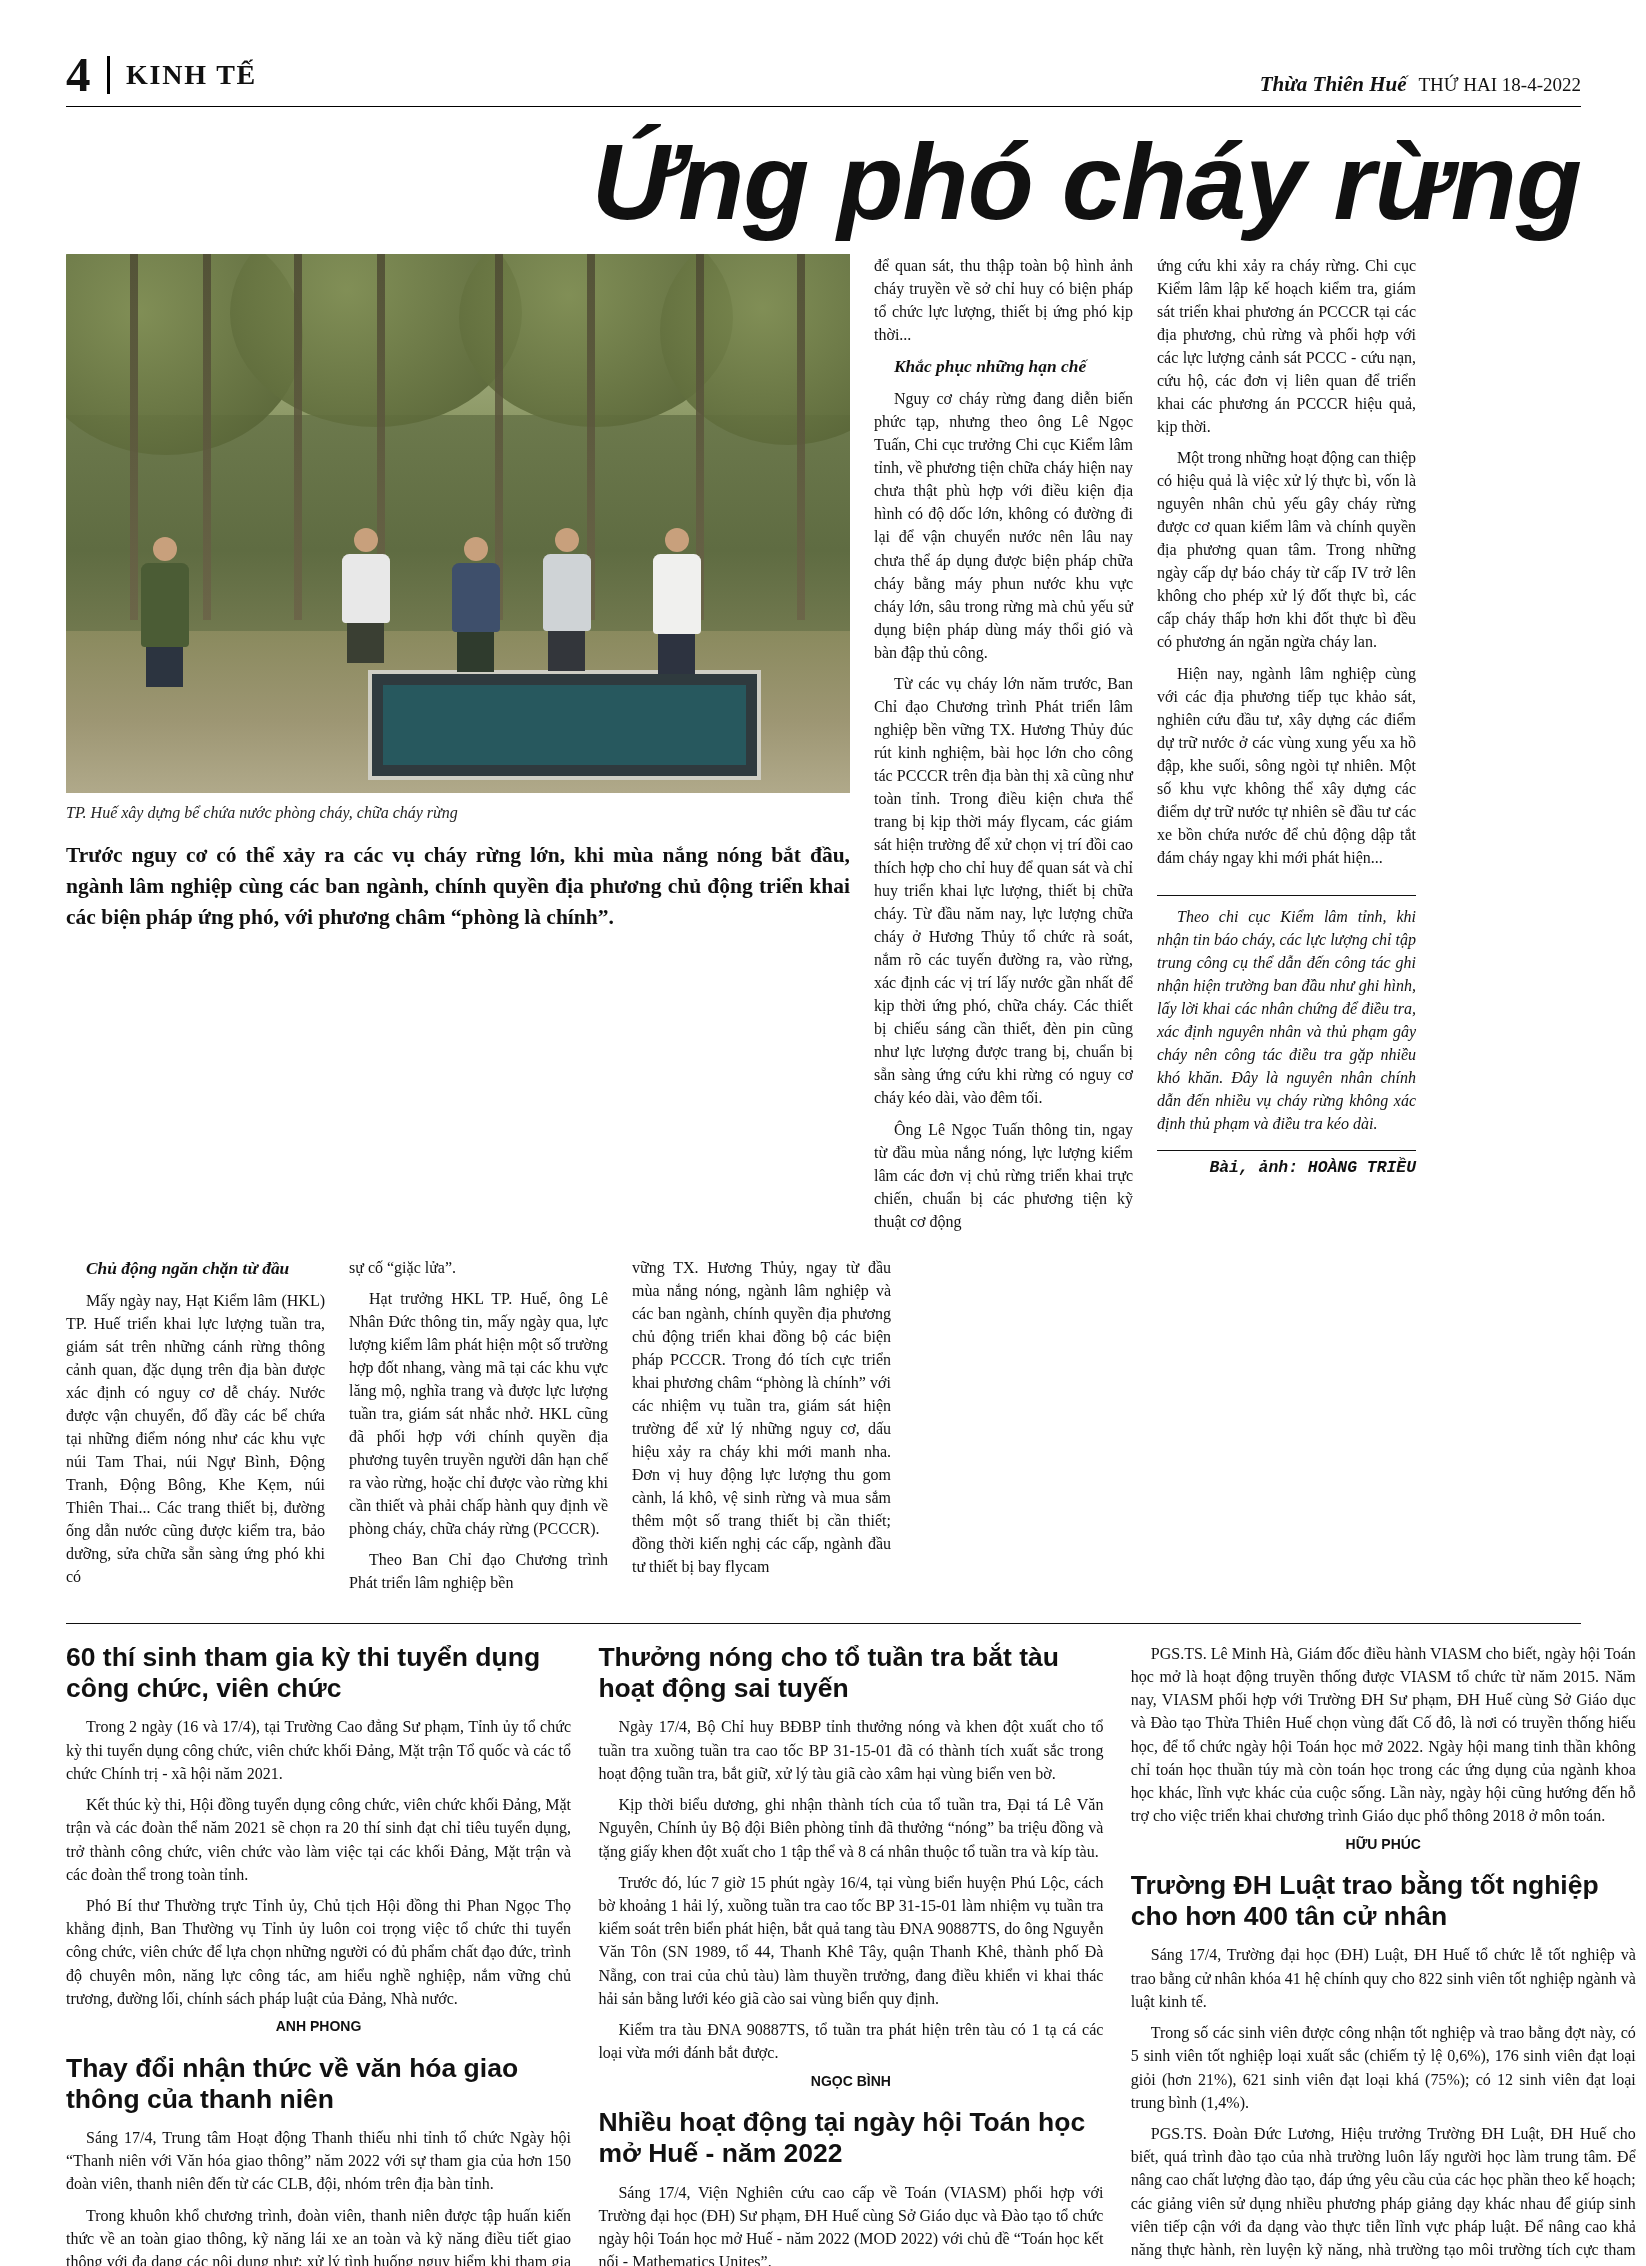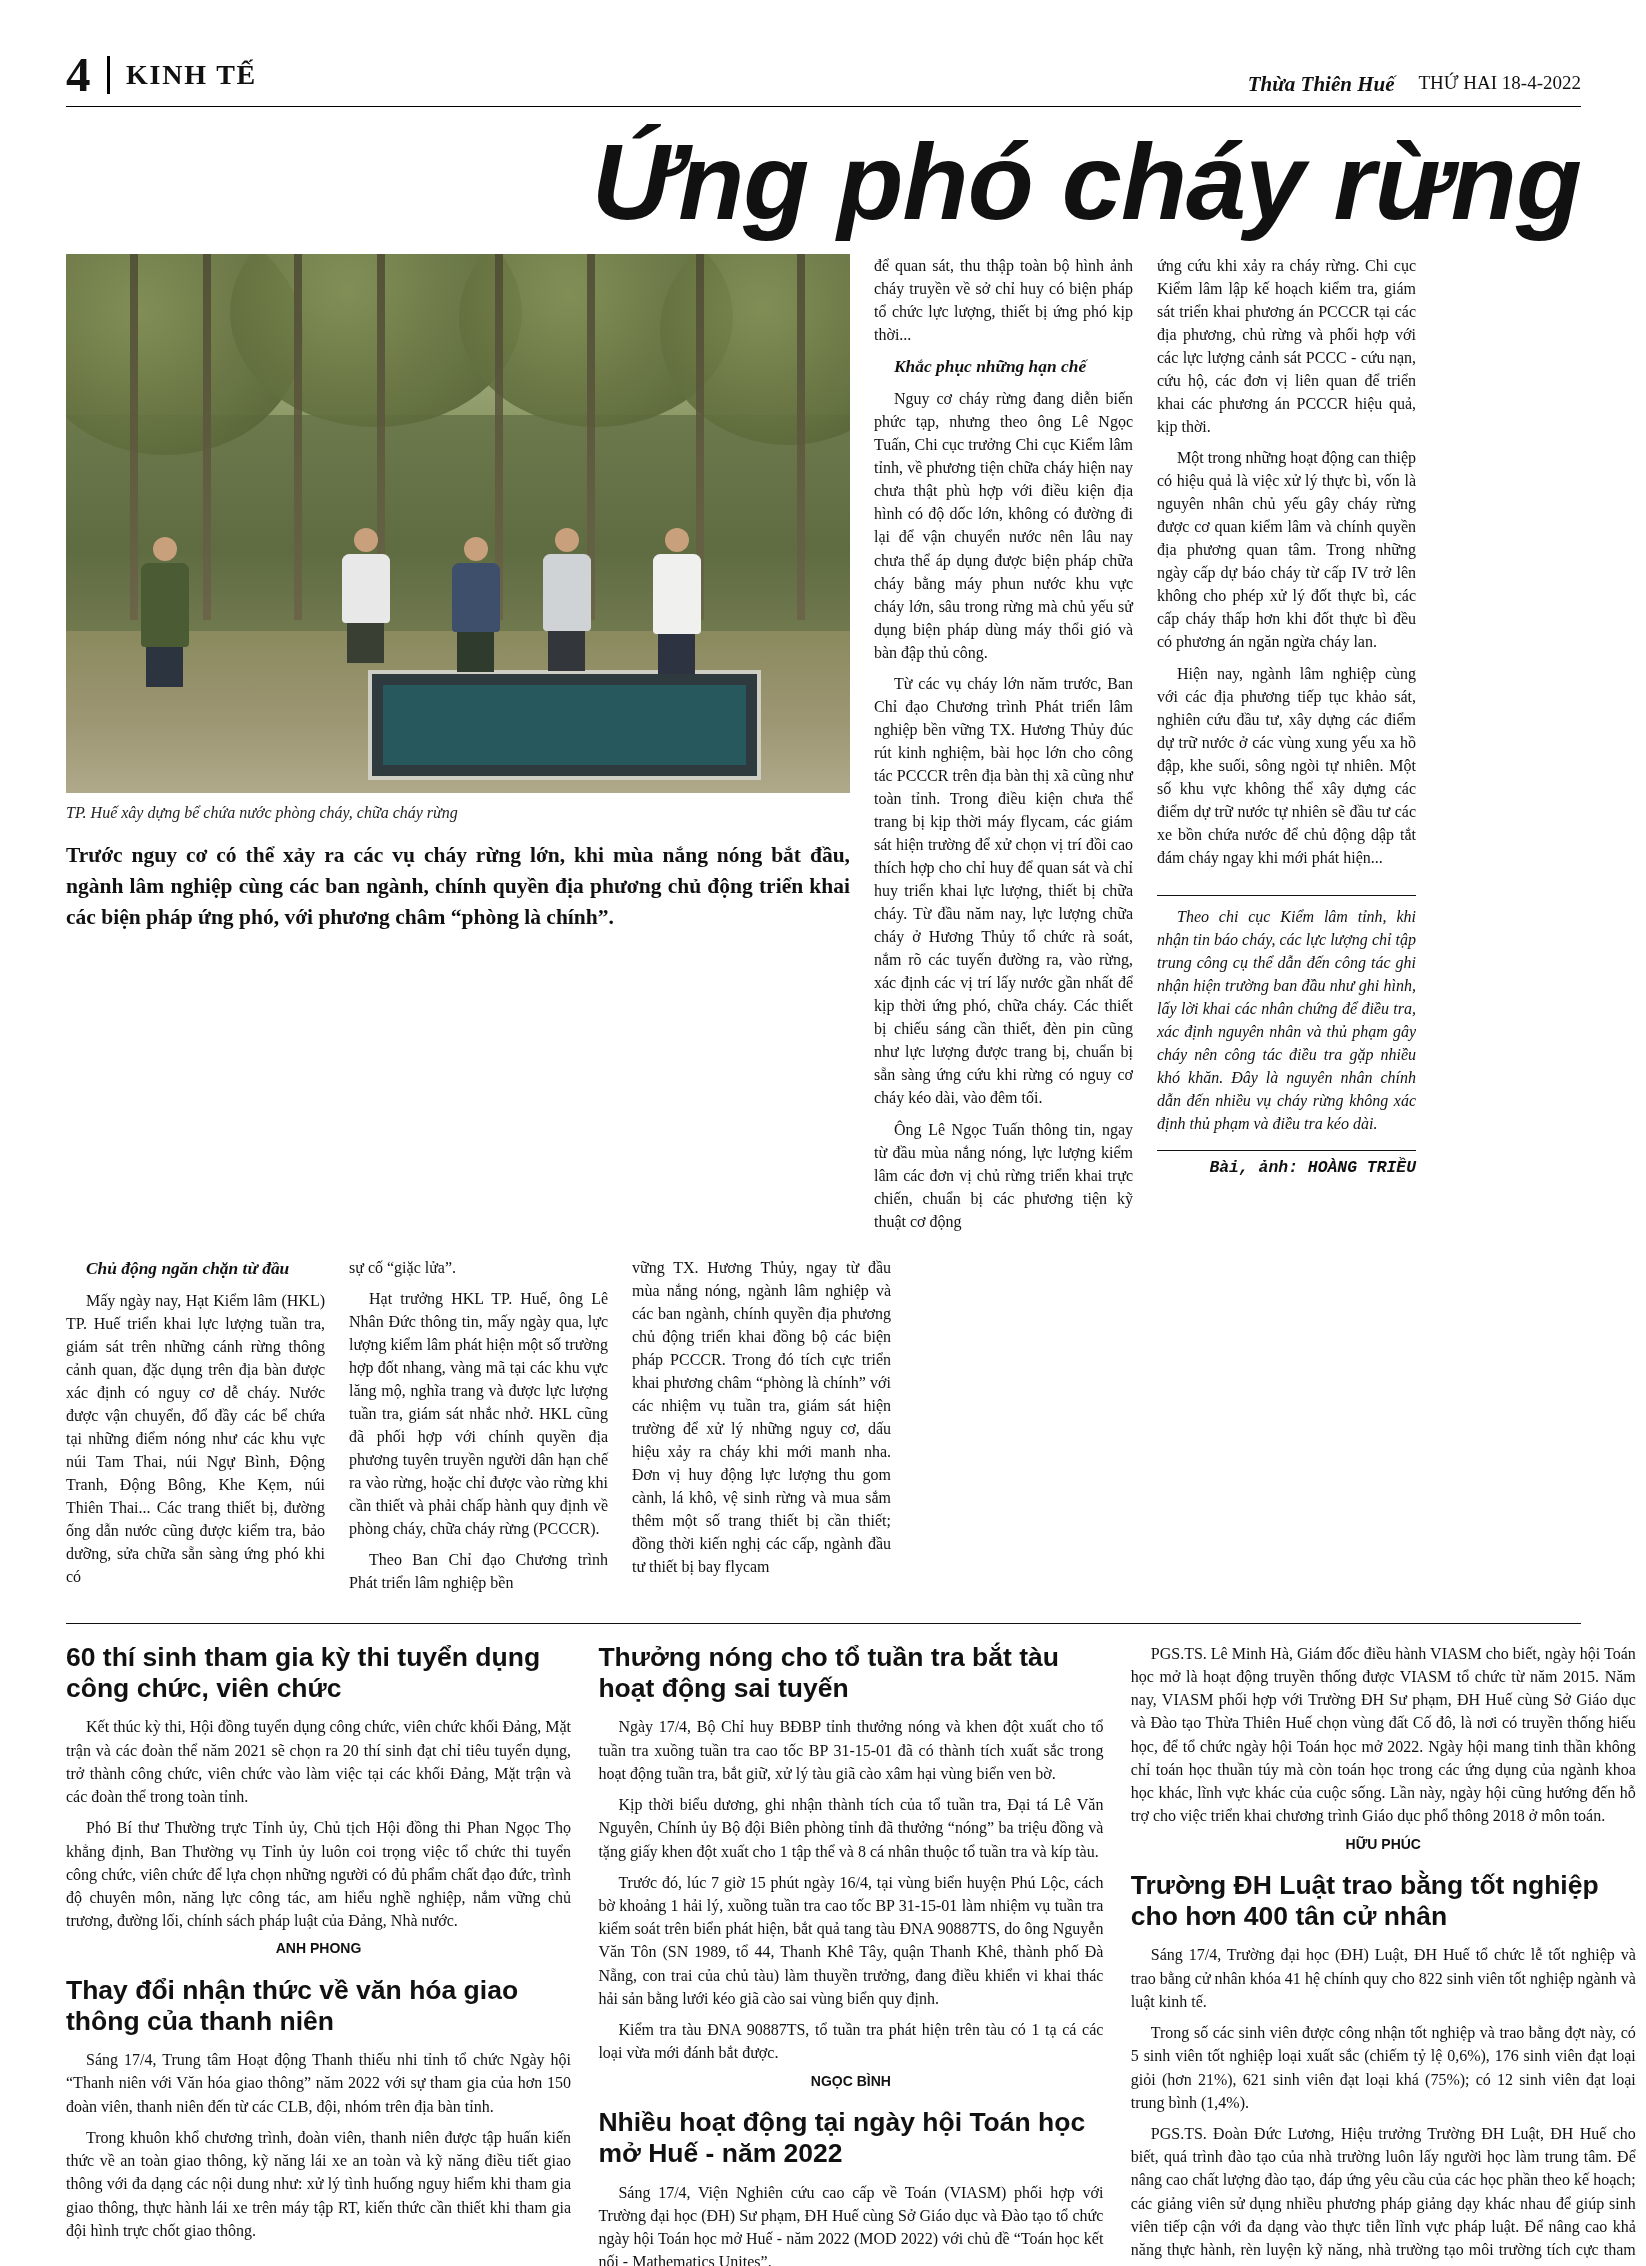--- a/index.html
+++ b/index.html
@@ -24,21 +24,21 @@
   }
   .masthead-left { display:flex; align-items:center; gap:16.4px; }
   .page-num {
     font-size:49px; font-weight:700; line-height:0.9;
     font-family:"Liberation Serif", serif;
   }
   .divider-v { width:2.7px; height:38px; background:#000; }
   .section-name {
     font-size:28px; letter-spacing:1.8px; font-weight:700;
   }
-  .masthead-right { display:flex; align-items:flex-start; gap:24px; font-size:19px; }
+  .masthead-right { display:flex; align-items:center; gap:12px; font-size:19px; }
   .paper-name { font-weight:700; font-style:italic; font-size:21px; }
 
   
   .headline {
     text-align:right;
     font-size:108px;
     font-weight:700;
     font-style:italic;
     letter-spacing:-0.9px;
     margin:20px 0 16.4px 0;
@@ -213,20 +213,21 @@
     </div>
     <div class="text-col">
       <p class="noind">vững TX. Hương Thủy, ngay từ đầu mùa nắng nóng, ngành lâm nghiệp và các ban ngành, chính quyền địa phương chủ động triển khai đồng bộ các biện pháp PCCCR. Trong đó tích cực triển khai phương châm “phòng là chính” với các nhiệm vụ tuần tra, giám sát hiện trường để xử lý những nguy cơ, dấu hiệu xảy ra cháy khi mới manh nha. Đơn vị huy động lực lượng thu gom cành, lá khô, vệ sinh rừng và mua sắm thêm một số trang thiết bị cần thiết; đồng thời kiến nghị các cấp, ngành đầu tư thiết bị bay flycam</p>
     </div>
   </div>
 
   <div class="lower">
 
     <div class="lcol">
       <div class="art-title">60 thí sinh tham gia kỳ thi tuyển dụng công chức, viên chức</div>
+      <p>Trong 2 ngày (16 và 17/4), tại Trường Cao đẳng Sư phạm, Tỉnh ủy tổ chức kỳ thi tuyển dụng công chức, viên chức khối Đảng, Mặt trận Tổ quốc và các tổ chức Chính trị - xã hội năm 2021.</p>
       <p>Kết thúc kỳ thi, Hội đồng tuyển dụng công chức, viên chức khối Đảng, Mặt trận và các đoàn thể năm 2021 sẽ chọn ra 20 thí sinh đạt chỉ tiêu tuyển dụng, trở thành công chức, viên chức vào làm việc tại các khối Đảng, Mặt trận và các đoàn thể trong toàn tỉnh.</p>
       <p>Phó Bí thư Thường trực Tỉnh ủy, Chủ tịch Hội đồng thi Phan Ngọc Thọ khẳng định, Ban Thường vụ Tỉnh ủy luôn coi trọng việc tổ chức thi tuyển công chức, viên chức để lựa chọn những người có đủ phẩm chất đạo đức, trình độ chuyên môn, năng lực công tác, am hiểu nghề nghiệp, nắm vững chủ trương, đường lối, chính sách pháp luật của Đảng, Nhà nước.</p>
       <div class="sig">ANH PHONG</div>
 
       <div class="art-title">Thay đổi nhận thức về văn hóa giao thông của thanh niên</div>
       <p>Sáng 17/4, Trung tâm Hoạt động Thanh thiếu nhi tỉnh tổ chức Ngày hội “Thanh niên với Văn hóa giao thông” năm 2022 với sự tham gia của hơn 150 đoàn viên, thanh niên đến từ các CLB, đội, nhóm trên địa bàn tỉnh.</p>
       <p>Trong khuôn khổ chương trình, đoàn viên, thanh niên được tập huấn kiến thức về an toàn giao thông, kỹ năng lái xe an toàn và kỹ năng điều tiết giao thông với đa dạng các nội dung như: xử lý tình huống nguy hiểm khi tham gia giao thông, thực hành lái xe trên máy tập RT, kiến thức cần thiết khi tham gia đội hình trực chốt giao thông.</p>
 
     </div>
 

